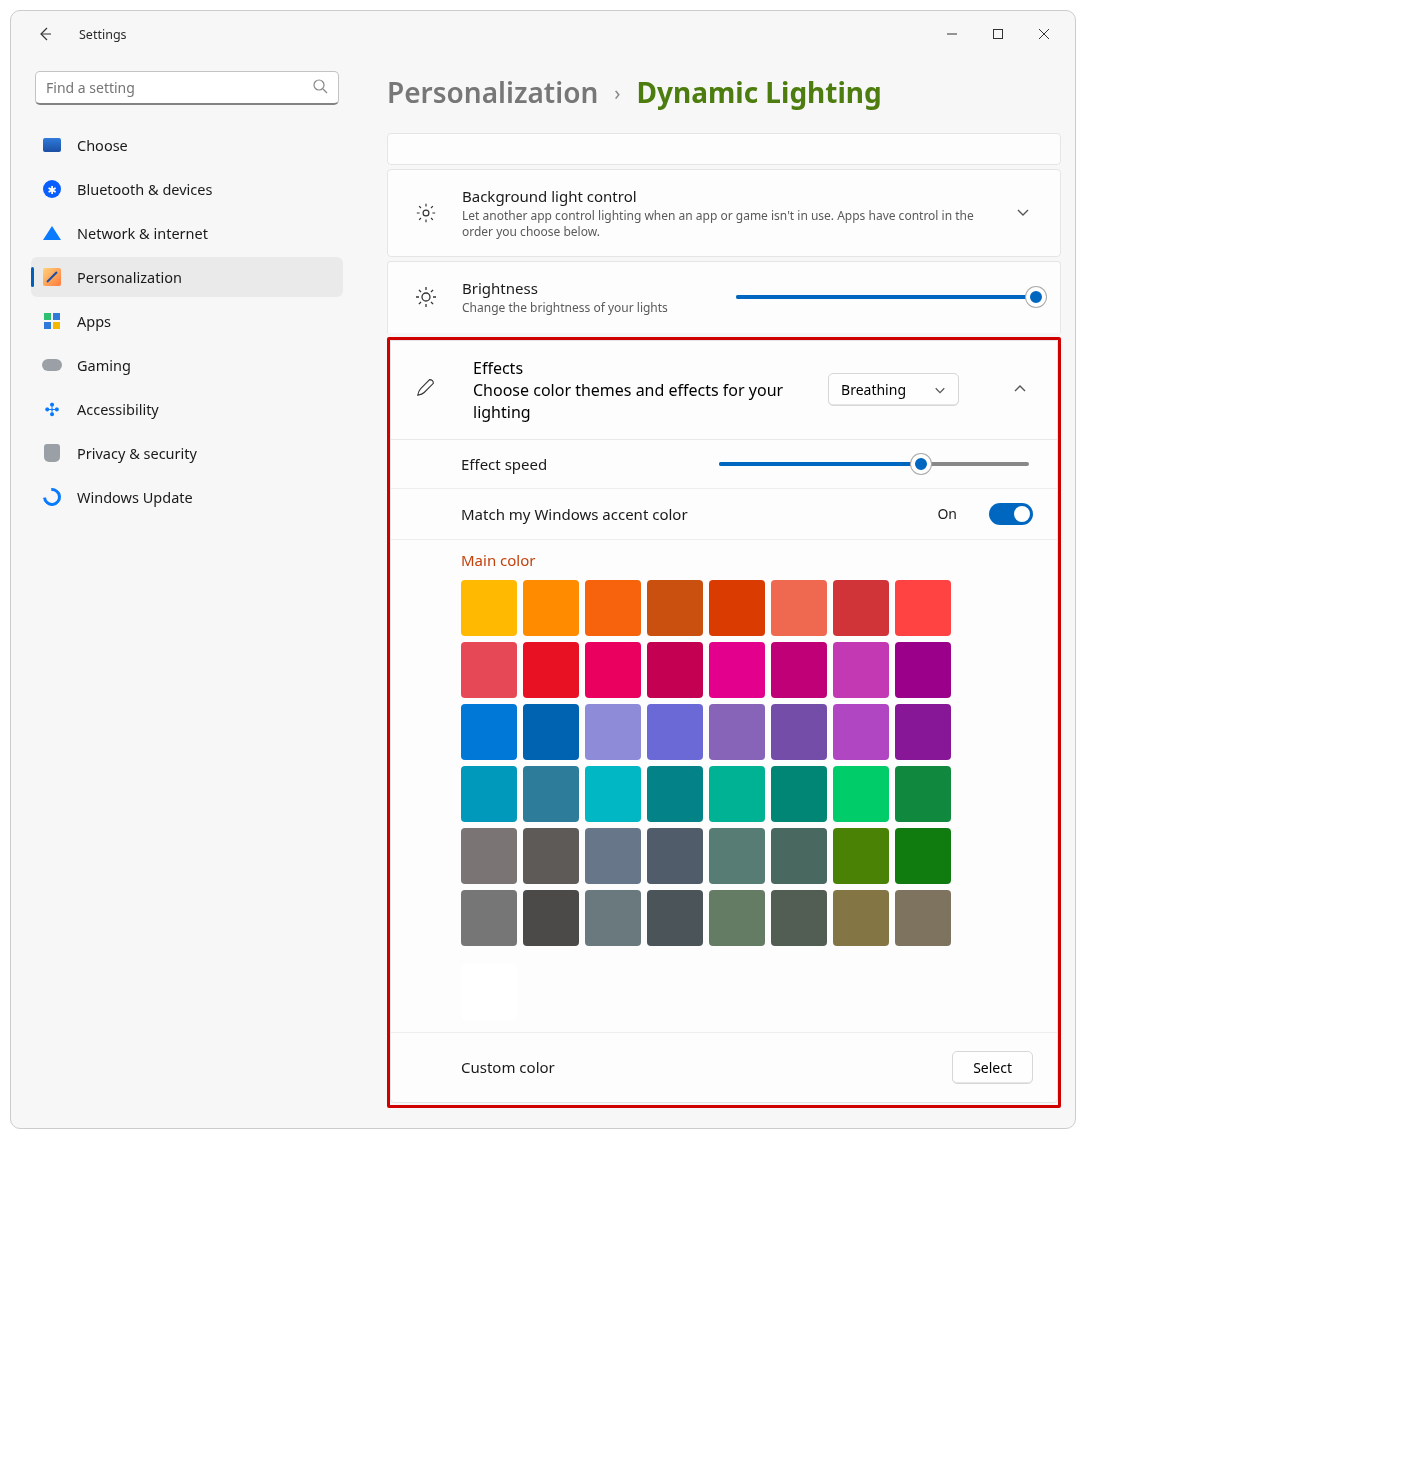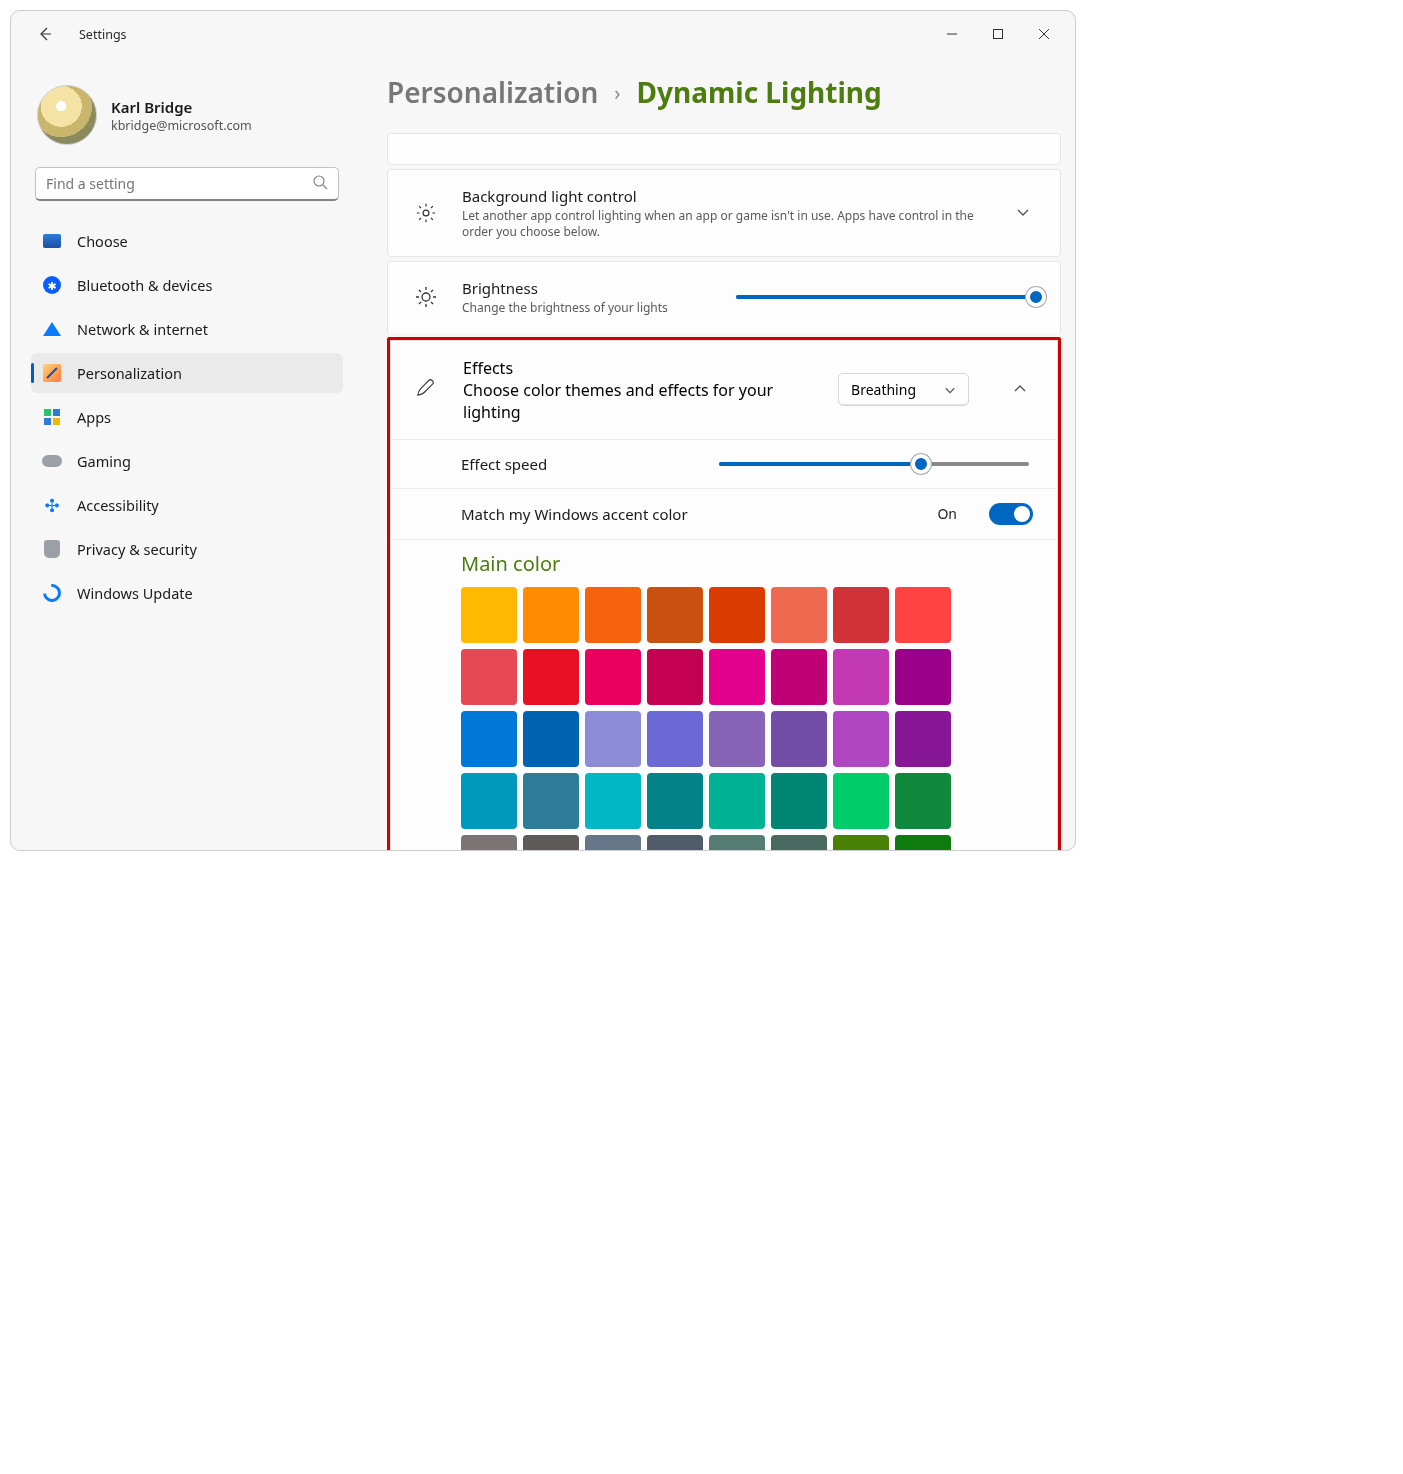--- a/index.html
+++ b/index.html
@@ -1,18 +1,18 @@
 <!DOCTYPE html>
 <html><head>
 <meta charset="utf-8">
 <style>
   * { box-sizing: border-box; margin: 0; padding: 0; font-family: "Segoe UI Variable", "Segoe UI", system-ui, sans-serif; }
   html, body { width: 100%; height: 100%; }
   body { background: #fff; }
-  .window { width: 1066px; height: 841px; border: 1px solid #ccc; border-radius: 10px; background: #f7f7f7; margin: 10px; position: relative; display: flex; flex-direction: column; overflow: hidden; }
+  .window { width: 1066px; height: 1119px; border: 1px solid #ccc; border-radius: 10px; background: #f7f7f7; margin: 10px; position: relative; display: flex; flex-direction: column; overflow: hidden; }
   .titlebar { height: 46px; display: flex; align-items: center; padding: 0 8px; }
   .back-btn { width: 40px; height: 40px; display: flex; align-items: center; justify-content: center; cursor: pointer; border-radius: 4px; margin-left: 6px;}
   .title-text { font-size: 12.5px; color: #2a2a2a; margin-left: 14px; }
   .wincontrols { margin-left: auto; display: flex; }
   .wincontrols .wc { width: 46px; height: 32px; display: flex; align-items: center; justify-content: center; cursor: pointer; }
   .body { flex: 1; display: flex; overflow: hidden; }
   .sidebar { width: 354px; padding: 14px 8px 8px 20px; display: flex; flex-direction: column; }
   .profile { display: flex; align-items: center; gap: 14px; margin: 14px 0 22px 6px; }
   .avatar { width: 60px; height: 60px; border-radius: 50%; background: radial-gradient(circle at 40% 35%, #fff 0 10%, #f5e3a6 10% 40%, #c9b56b 40% 60%, #8a8a5e 60% 100%); border: 1px solid #ccc; }
   .profile-name { font-size: 15px; font-weight: 600; color: #1a1a1a; }
@@ -38,32 +38,32 @@
   .row .texts { flex: 1; }
   .row .texts .h { font-size: 15px; color: #1a1a1a; }
   .row .texts .s { font-size: 12px; color: #5a5a5a; margin-top: 2px; line-height: 1.35;}
   .chev { color: #5b5b5b; cursor: pointer; padding: 6px; }
   .slider { flex: 0 0 300px; height: 20px; position: relative; display:flex; align-items:center; }
   .slider .track { position: absolute; left:0; right:0; height:4px; background:#888; border-radius:2px; }
   .slider .fill { position: absolute; left:0; height:4px; background:#0067c0; border-radius:2px; }
   .slider .thumb { position: absolute; width:20px; height:20px; border-radius:50%; background:#0067c0; border:4px solid #fff; box-shadow: 0 0 0 1px #aaa; }
 
   .highlight-block { border: 3px solid #d00000; border-radius: 2px; padding-bottom: 2px;}
-  .expander-header { display:flex; align-items:center; padding: 16px 24px; gap: 20px; border-bottom:1px solid #e8e8e8; }
+  .expander-header { display:flex; align-items:center; padding: 16px 24px; gap: 30px; border-bottom:1px solid #e8e8e8; }
   .expander-header .texts { flex:1; }
   .select-btn { display:flex; align-items:center; gap: 28px; border:1px solid #d7d7d7; border-radius:5px; background:#fefefe; padding: 6px 12px; font-size:14px; cursor:pointer; margin-right: 18px; box-shadow: inset 0 -1px 0 #e5e5e5;}
   .subrow { display:flex; align-items:center; padding: 14px 24px 14px 70px; gap: 22px; border-bottom:1px solid #eee;}
   .subrow .label { flex:1; font-size:15px; color: #1a1a1a; }
   .subrow .slider { flex: 0 0 310px; margin-right: 4px;}
   .toggle-wrap { display:flex; align-items:center; gap: 32px; }
   .toggle-label { font-size:14px; color:#1a1a1a; }
   .toggle { width:44px; height:22px; border-radius:11px; background:#0067c0; position:relative; cursor:pointer; }
   .toggle .knob { position:absolute; right:3px; top:3px; width:16px; height:16px; background:#fff; border-radius:50%; }
   .grid-section { padding: 10px 24px 4px 70px; }
-  .grid-section .gl { font-size:20px; color:#4d7c0f; margin-bottom: 10px;}
+  .grid-section .gl { font-size:15px; color:#c2410c; margin-bottom: 10px;}
   .color-grid { display:grid; grid-template-columns: repeat(8, 56px); grid-auto-rows: 56px; gap: 6px; margin-bottom: 18px;}
   .swatch { border-radius:4px; cursor:pointer; }
   .extra-swatch { width:56px; height:56px; border-radius:4px; background:#fff; border:1px solid #fff; margin-bottom: 8px;}
   .custom-row { display:flex; align-items:center; padding: 18px 24px 18px 70px; border-top:1px solid #eee;}
   .custom-row .label { flex:1; font-size:15px; color:#1a1a1a;}
   .btn { border:1px solid #d7d7d7; border-radius:5px; background:#fefefe; padding: 6px 20px; font-size:14px; cursor:pointer; box-shadow: inset 0 -1px 0 #e5e5e5;}
 
   
   .i-system{background:linear-gradient(#2f7bd9,#1b4fa5); width:18px;height:14px;border-radius:2px;}
   .i-bt{width:18px;height:18px;border-radius:50%;background:#0a5eff;color:#fff;font-size:11px;display:flex;align-items:center;justify-content:center;}
@@ -113,27 +113,20 @@
       <div class="wc">
           <svg width="12" height="12">
             <path d="M1 1l10 10M11 1 1 11" stroke="#333" stroke-width="1"></path>
           </svg>
         </div>
     </div>
   </div>
 
   <div class="body">
     <aside class="sidebar">
-      <div class="profile">
-        <div class="avatar"></div>
-        <div>
-          <div class="profile-name">Karl Bridge</div>
-          <div class="profile-email">kbridge@microsoft.com</div>
-        </div>
-      </div>
 
       <div class="searchbox">
         <input type="text" placeholder="Find a setting" style="">
         <span class="search-icon">
           <svg width="16" height="16" viewBox="0 0 16 16">
               <circle cx="7" cy="7" r="5" fill="none" stroke="#555" stroke-width="1.2"></circle>
               <path d="M11 11l4 4" stroke="#555" stroke-width="1.2"></path>
             </svg>
         </span>
       </div>

